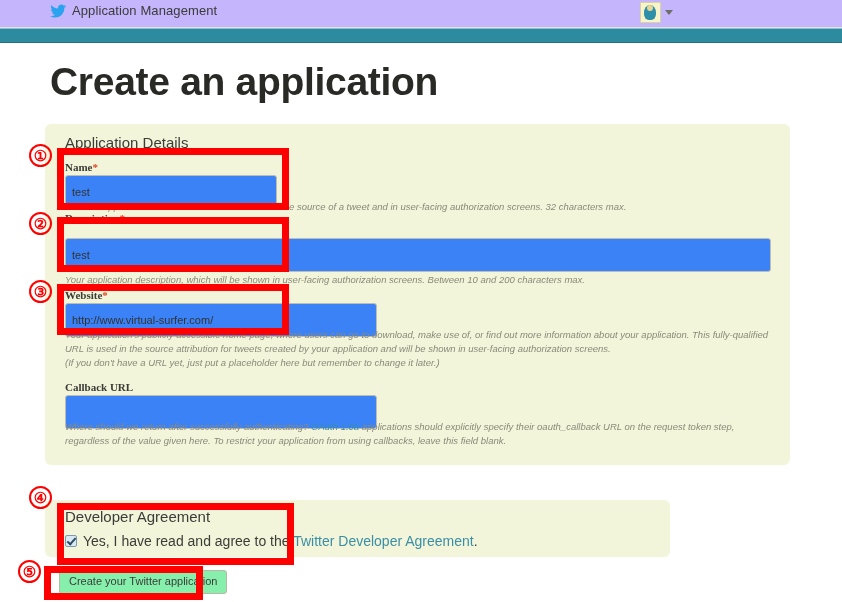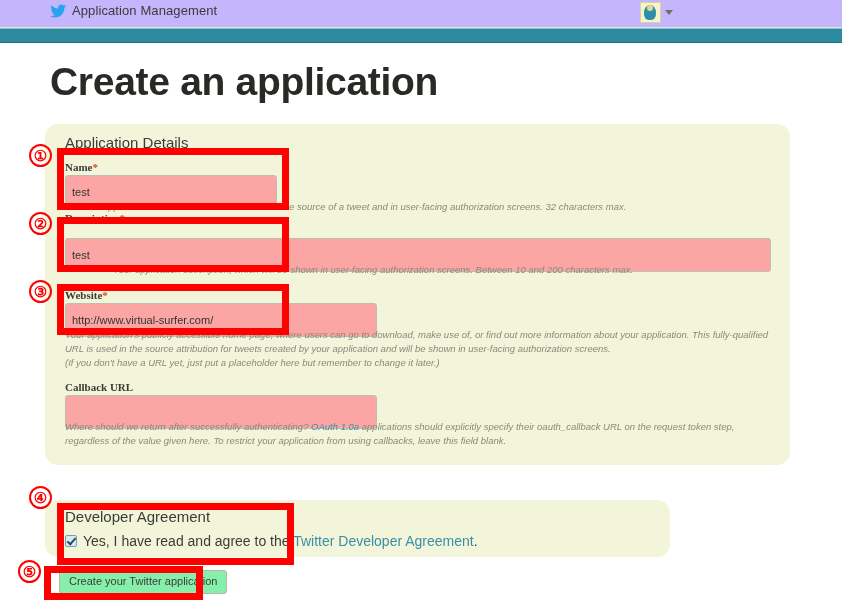--- a/index.html
+++ b/index.html
@@ -93,21 +93,21 @@
     font-weight: bold;
     color: #292925;
     letter-spacing: -0.3px;
     font-family: "Liberation Sans", sans-serif;
   }
 
   
   .panel {
     position: absolute;
     background: #f2f5da;
-    border-radius: 13px;
+    border-radius: 6px;
   }
   #panel-details {
     left: 45px; top: 124px;
     width: 745px; height: 341px;
   }
   #panel-agreement {
     left: 45px; top: 500px;
     width: 625px; height: 57px;
   }
 
@@ -127,21 +127,21 @@
   }
   .req {
     color: #d9431f;
     font-weight: bold;
   }
 
   .text-input {
     position: absolute;
     height: 21px;
     box-sizing: border-box;
-    background: #fca5a5;
+    background: #3b82f6;
     border: 1px solid #bdbdb4;
     border-radius: 3px;
     padding: 16px 6px;
     font-size: 11px;
     color: #333330;
     font-family: "Liberation Sans", sans-serif;
     outline: none;
   }
 
   .help {
@@ -254,21 +254,21 @@
   <div class="field-label" style="left:20px; top:37px;">
     <span>Name</span><span class="req">*</span>
   </div>
   <input class="text-input" style="left: 20px; top: 51px; width: 212px;" value="test">
   <div class="help" style="left:36px; top:76px; width:700px;">Your application name. This is used to attribute the source of a tweet and in user-facing authorization screens. 32 characters max.</div>
 
   <div class="field-label" style="left:20px; top:88px;text-align:right;">
     <span>Description</span><span class="req">*</span>
   </div>
   <input class="text-input" style="left: 20px; top: 114px; width: 706px;" value="test">
-  <div class="help" style="left:20px; top:139px; width:706px;margin-left:48px;">Your application description, which will be shown in user-facing authorization screens. Between 10 and 200 characters max.</div>
+  <div class="help" style="left:20px; top:149px; width:706px;">Your application description, which will be shown in user-facing authorization screens. Between 10 and 200 characters max.</div>
 
   <div class="field-label" style="left:20px; top:165px;">
     <span>Website</span><span class="req">*</span>
   </div>
   <input class="text-input" style="left: 20px; top: 179px; width: 312px;" value="http://www.virtual-surfer.com/">
   <div class="help" style="left:20px; top:204px; width:706px;">
     <span>Your application's publicly accessible home page, where users can go to download, make use of, or find out more information about your application. This fully-qualified URL is used in the source</span>
     <span>attribution for tweets created by your application and will be shown in user-facing authorization screens.</span><br>
     <span>(If you don't have a URL yet, just put a placeholder here but remember to change it later.)</span>
   </div>

